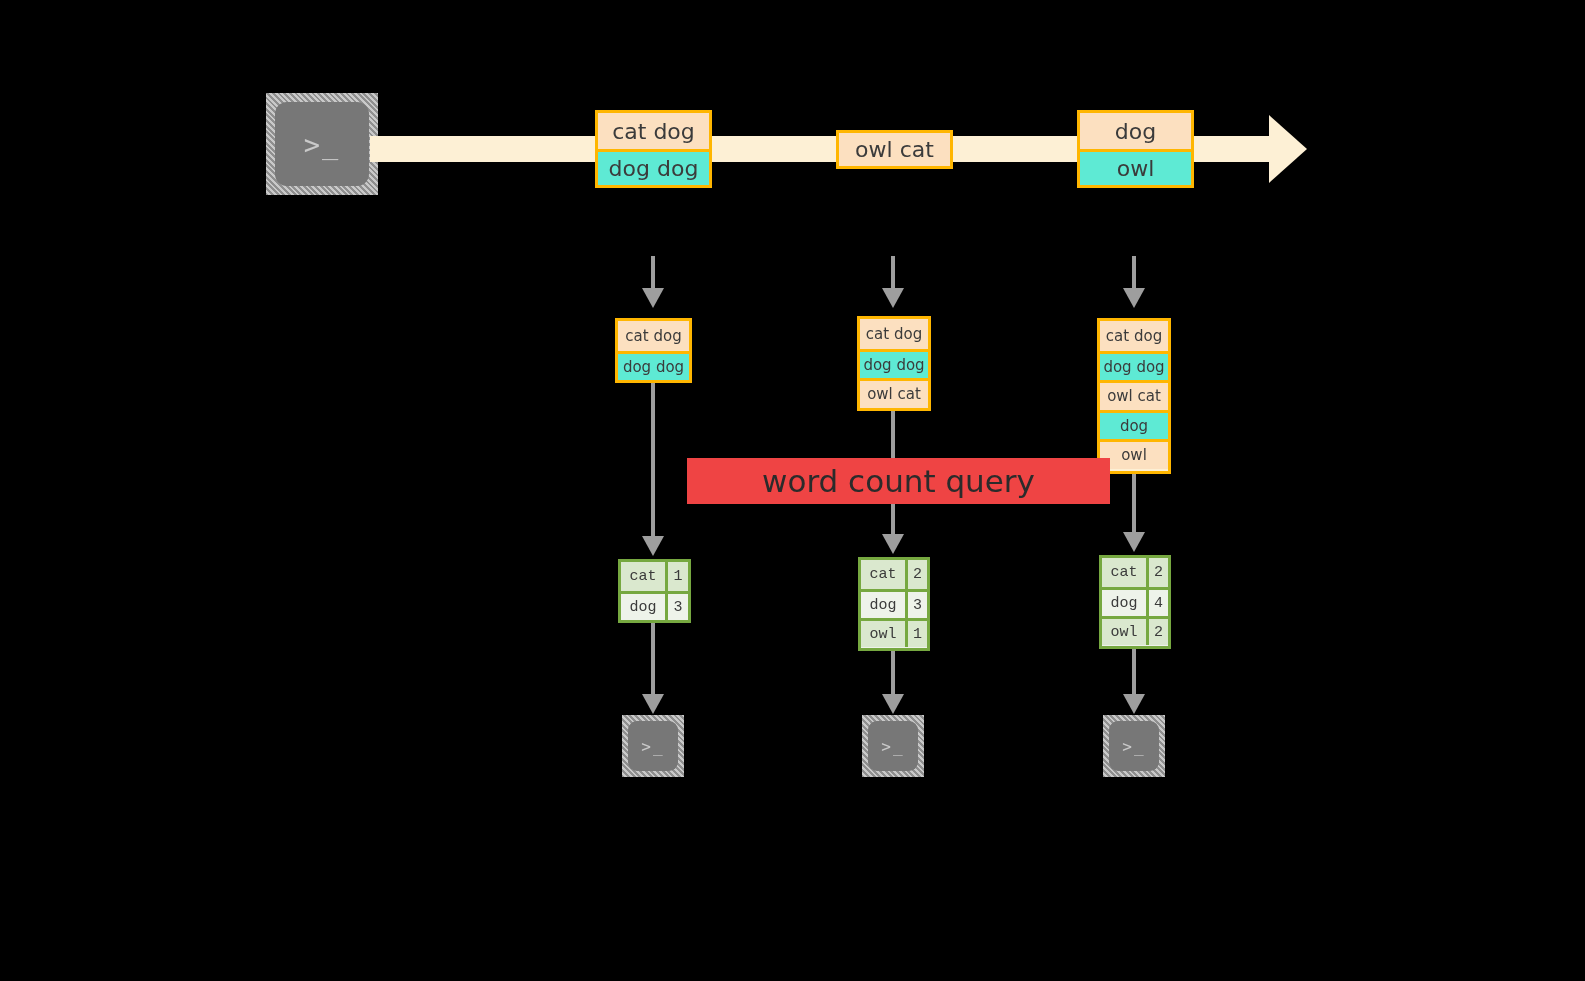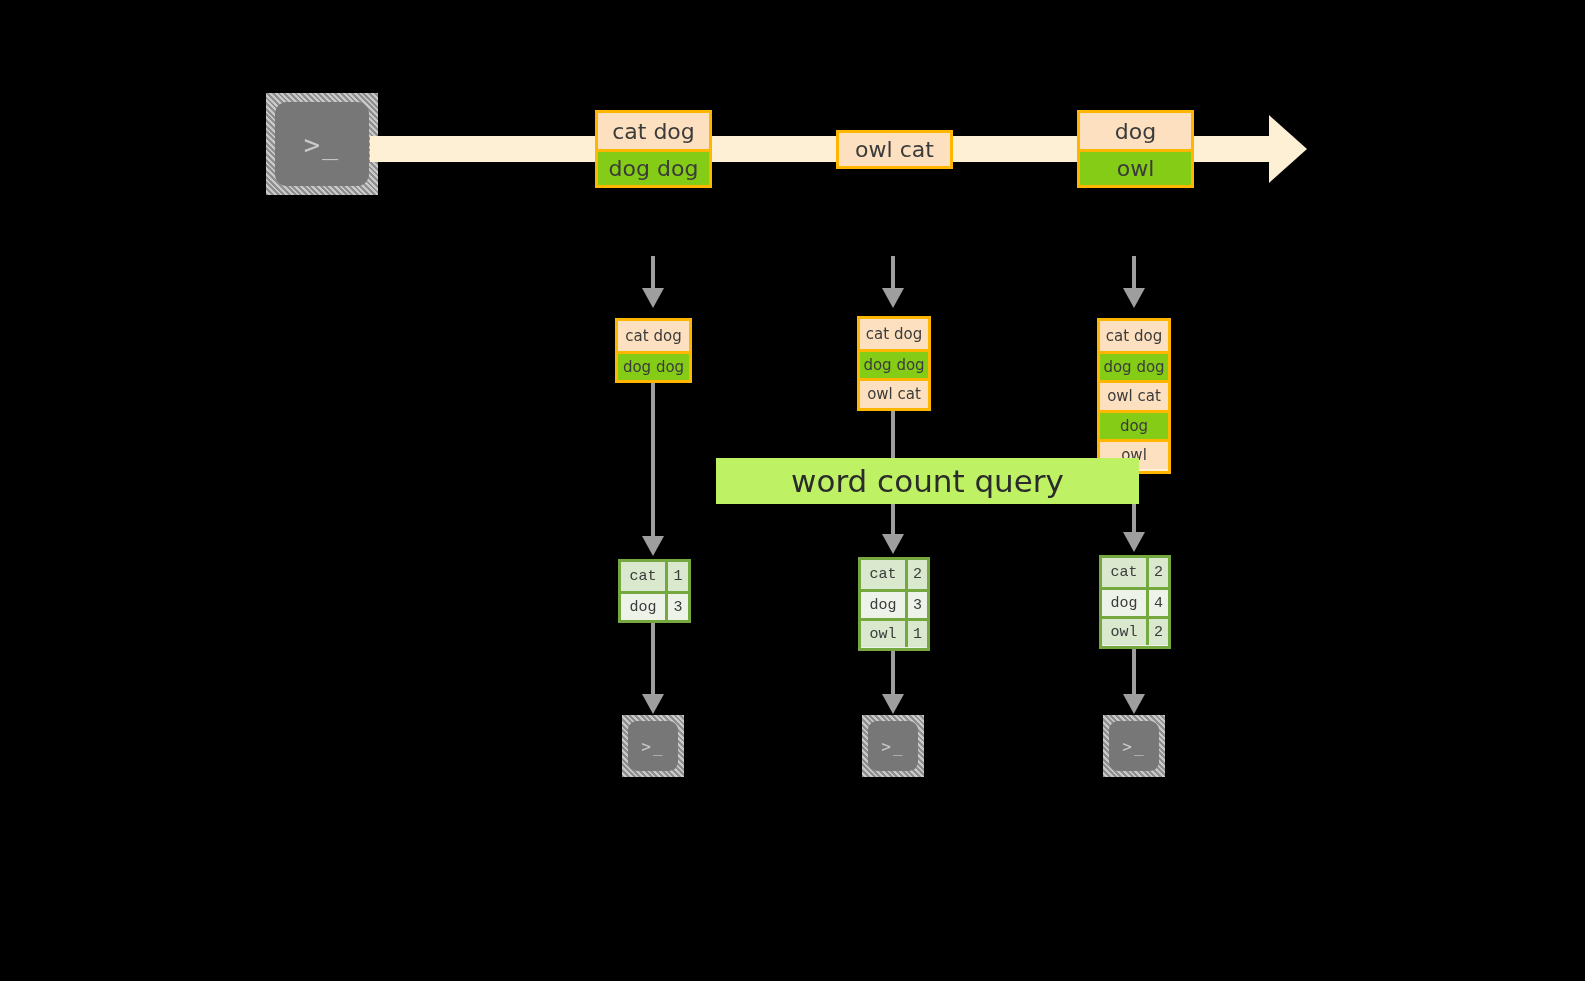--- a/index.html
+++ b/index.html
@@ -70,21 +70,21 @@
   }
   .orow {
     box-sizing: border-box;
     display: flex;
     align-items: center;
     justify-content: center;
     color: #3b3b3b;
     white-space: nowrap;
   }
   .orow.shade-a { background: #fce0c0; }
-  .orow.shade-b { background: #84cc16; text-align: center; }
+  .orow.shade-b { background: #5eead4; text-align: center; }
   .orow + .orow { border-top: 3px solid #ffb600; }
 
   
   .gbox {
     position: absolute;
     border: 3px solid #76a840;
     box-sizing: border-box;
     background: #eef3ea;
   }
   .grow {
@@ -116,25 +116,24 @@
     position: absolute;
     width: 0; height: 0;
     border-left: 11px solid transparent;
     border-right: 11px solid transparent;
     border-top: 20px solid #9e9e9e;
   }
 
   
   .query-band {
     position: absolute;
-    background: #bef264;
-    display: flex;
-    align-items: center;
-    justify-content: center;
-    margin-left: 29px;
+    background: #ef4444;
+    display: flex;
+    align-items: center;
+    justify-content: center;
   }
   .query-band span {
     color: #2b2b2b;
     white-space: nowrap;
   }
 </style>
 </head>
 <body>
 
 <div id="stage">

